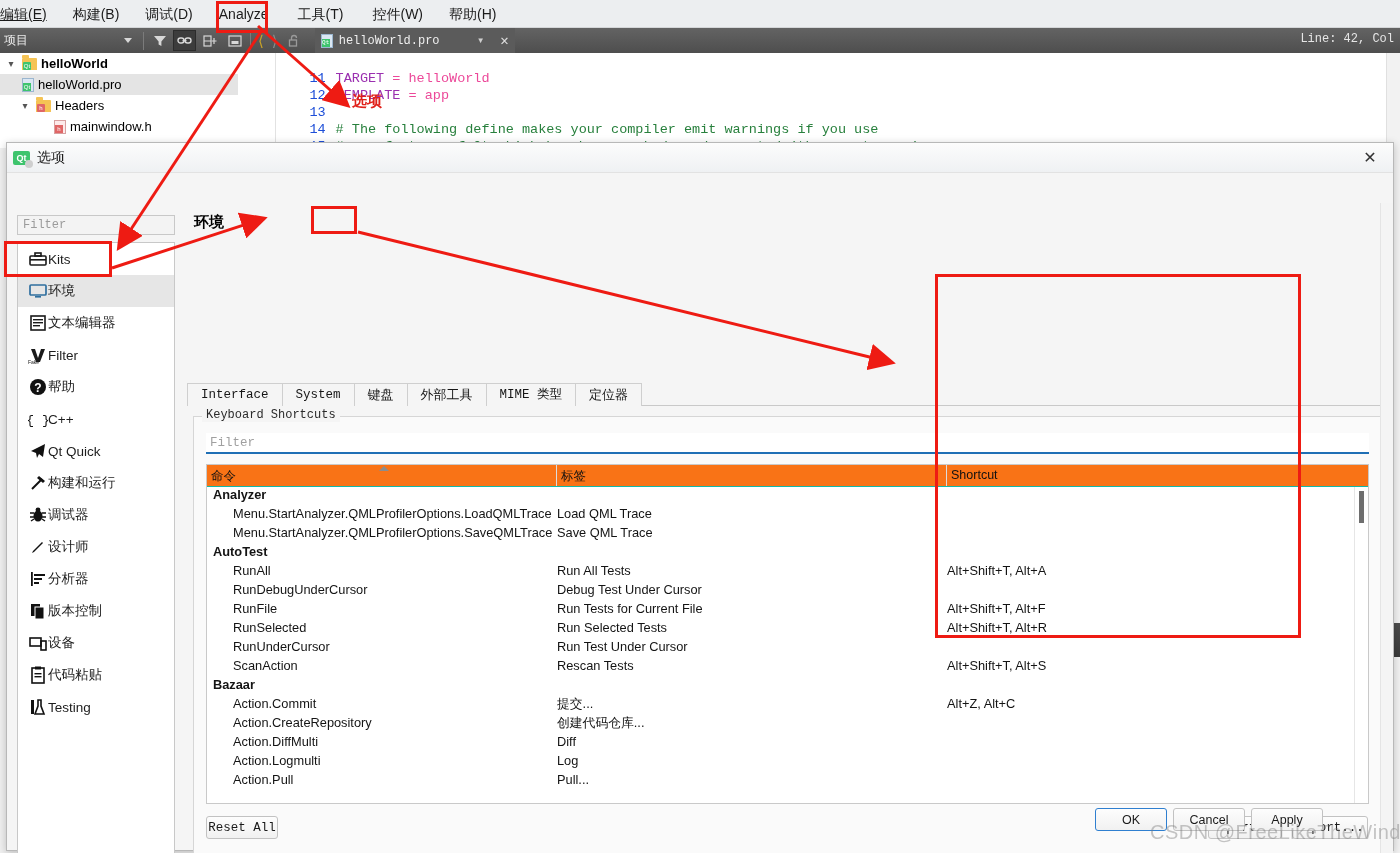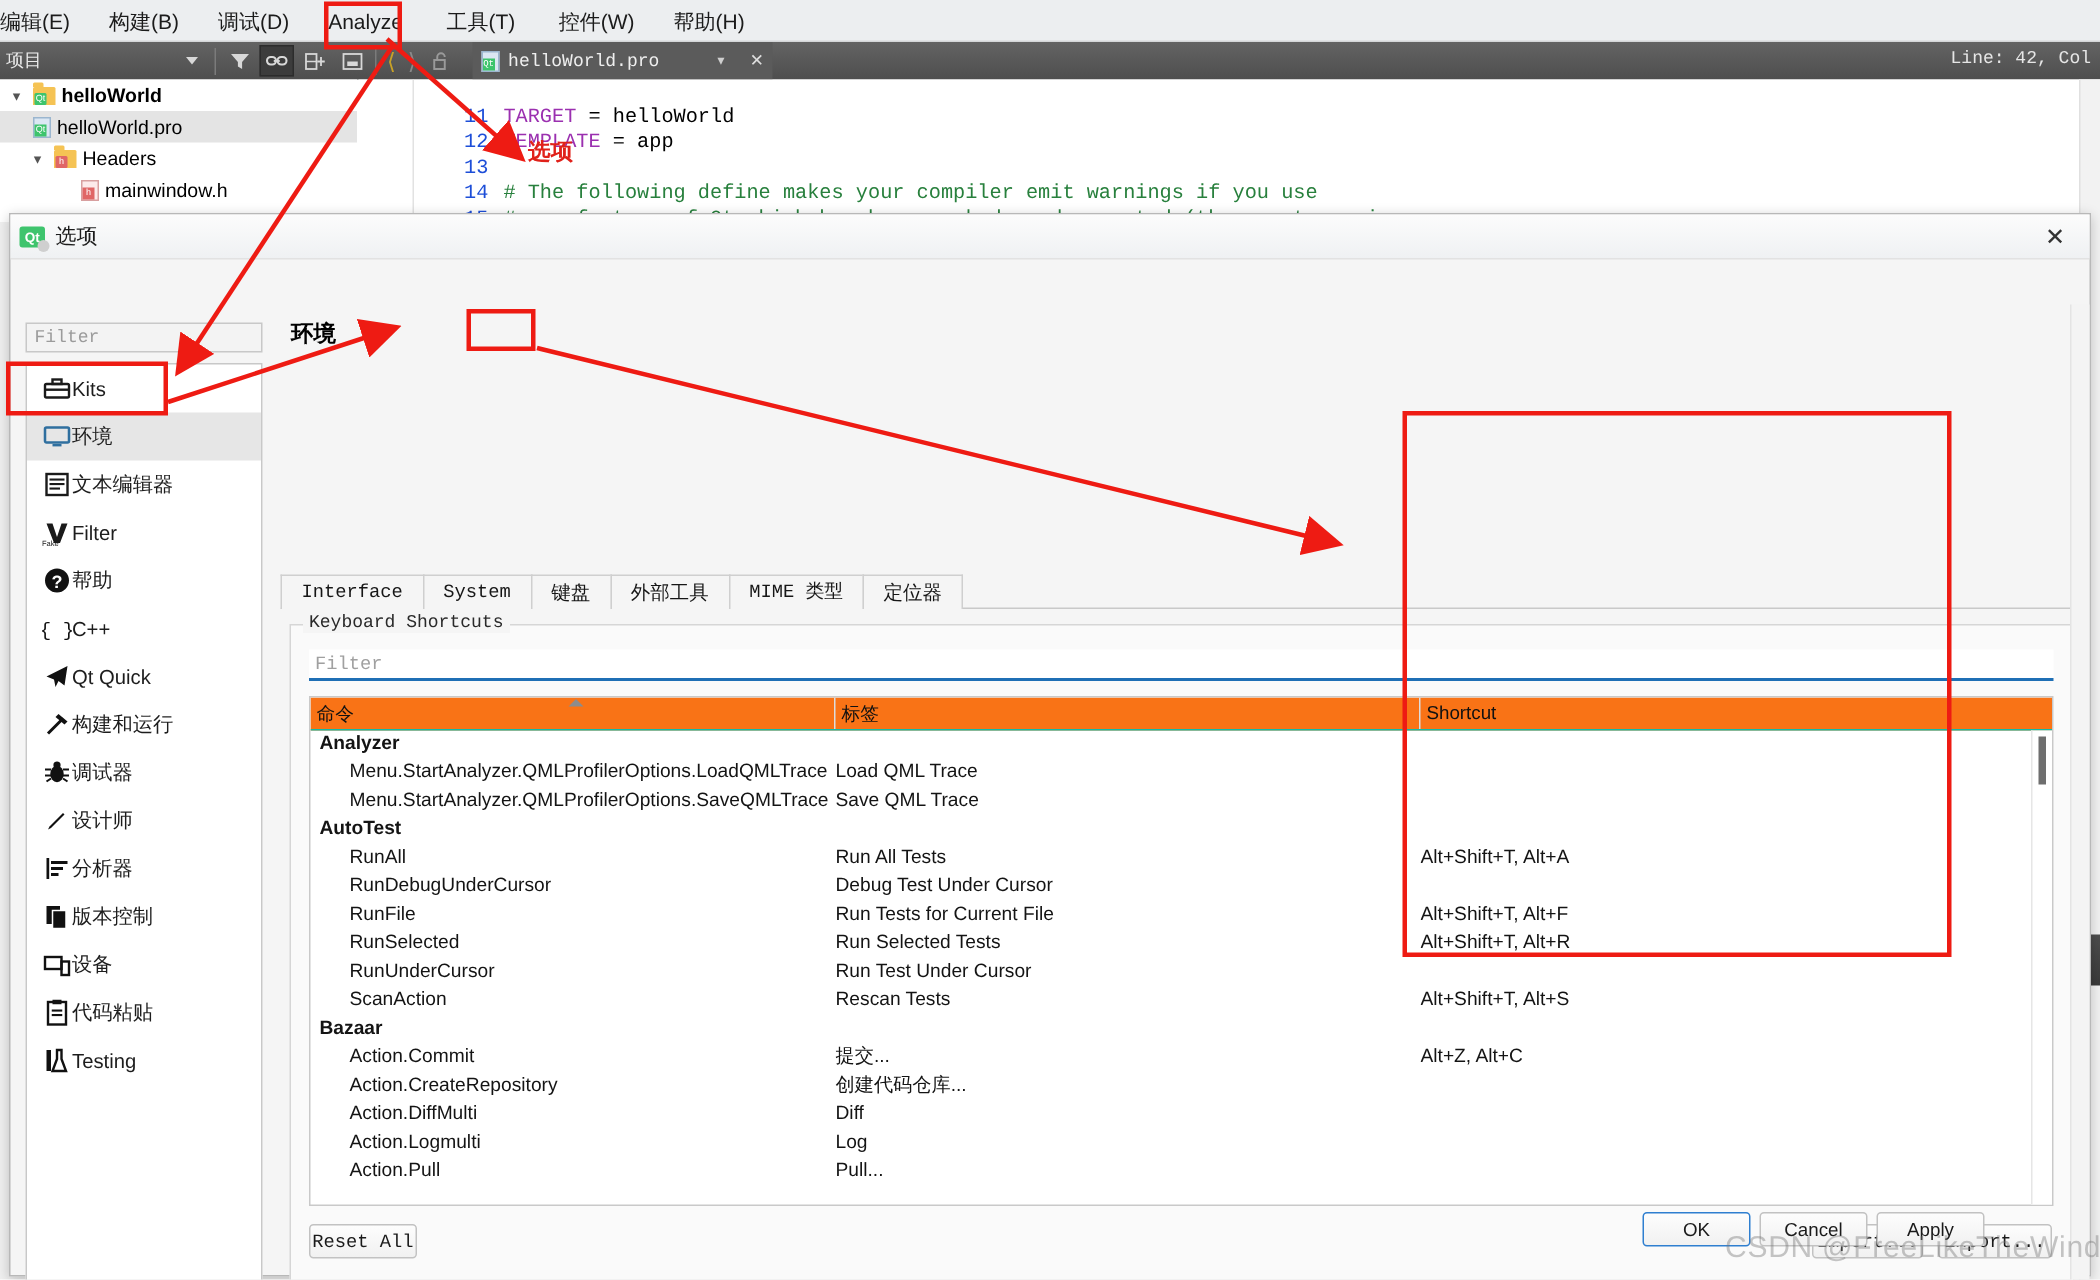--- a/index.html
+++ b/index.html
@@ -18,21 +18,21 @@
   .ide-menubar {
     position: absolute; left: 0; top: 0; width: 1400px; height: 28px;
     background: #eceef0;
     border-bottom: 1px solid #d4d6d8;
     display: flex; align-items: center;
   }
   .menu-item {
     padding: 0 13px; height: 28px; line-height: 28px;
     font-size: 14px; color: #1b1b1b; white-space: nowrap;
   }
-  .menu-item.first { padding-left: 0; }
+  .menu-item.first { padding-left: 0; text-decoration: underline; }
 
   .ide-toolbar {
     position: absolute; left: 0; top: 28px; width: 1400px; height: 25px;
     background: linear-gradient(to bottom, #636363, #4e4e4e);
     display: flex; align-items: center;
     color: #e8e8e8; font-size: 12px;
   }
   .proj-combo {
     width: 140px; height: 25px; display: flex; align-items: center;
     padding-left: 4px; position: relative; color: #eaeaea;
@@ -96,21 +96,21 @@
   
   .editor {
     position: absolute; left: 239px; top: 53px; width: 1161px; height: 95px;
     background: #ffffff;
     font-family: "Liberation Mono", monospace; font-size: 13.5px;
     overflow: hidden;
   }
   .code-line { height: 17px; line-height: 17px; white-space: pre; }
   .lno { display: inline-block; width: 38px; text-align: right; color: #1d4ed8; margin-right: 10px; }
   .kw { color: #9b30b0; }
-  .op { color: #000000; margin-top: 44px; }
+  .op { color: #ec4899; margin-top: 44px; }
   .cmt { color: #28803d; }
   .editor-rule { position:absolute; left:36px; top:0; width:1px; height:95px; background:#e2e2e2; }
 
   .ide-bottom-strip {
     position: absolute; left: 0; top: 148px; width: 1400px; height: 705px;
     background: #f0f0f0;
   }
   .ide-right-scroll {
     position: absolute; right: 0; top: 53px; width: 14px; height: 800px;
     background: #f2f2f2; border-left: 1px solid #e0e0e0;

